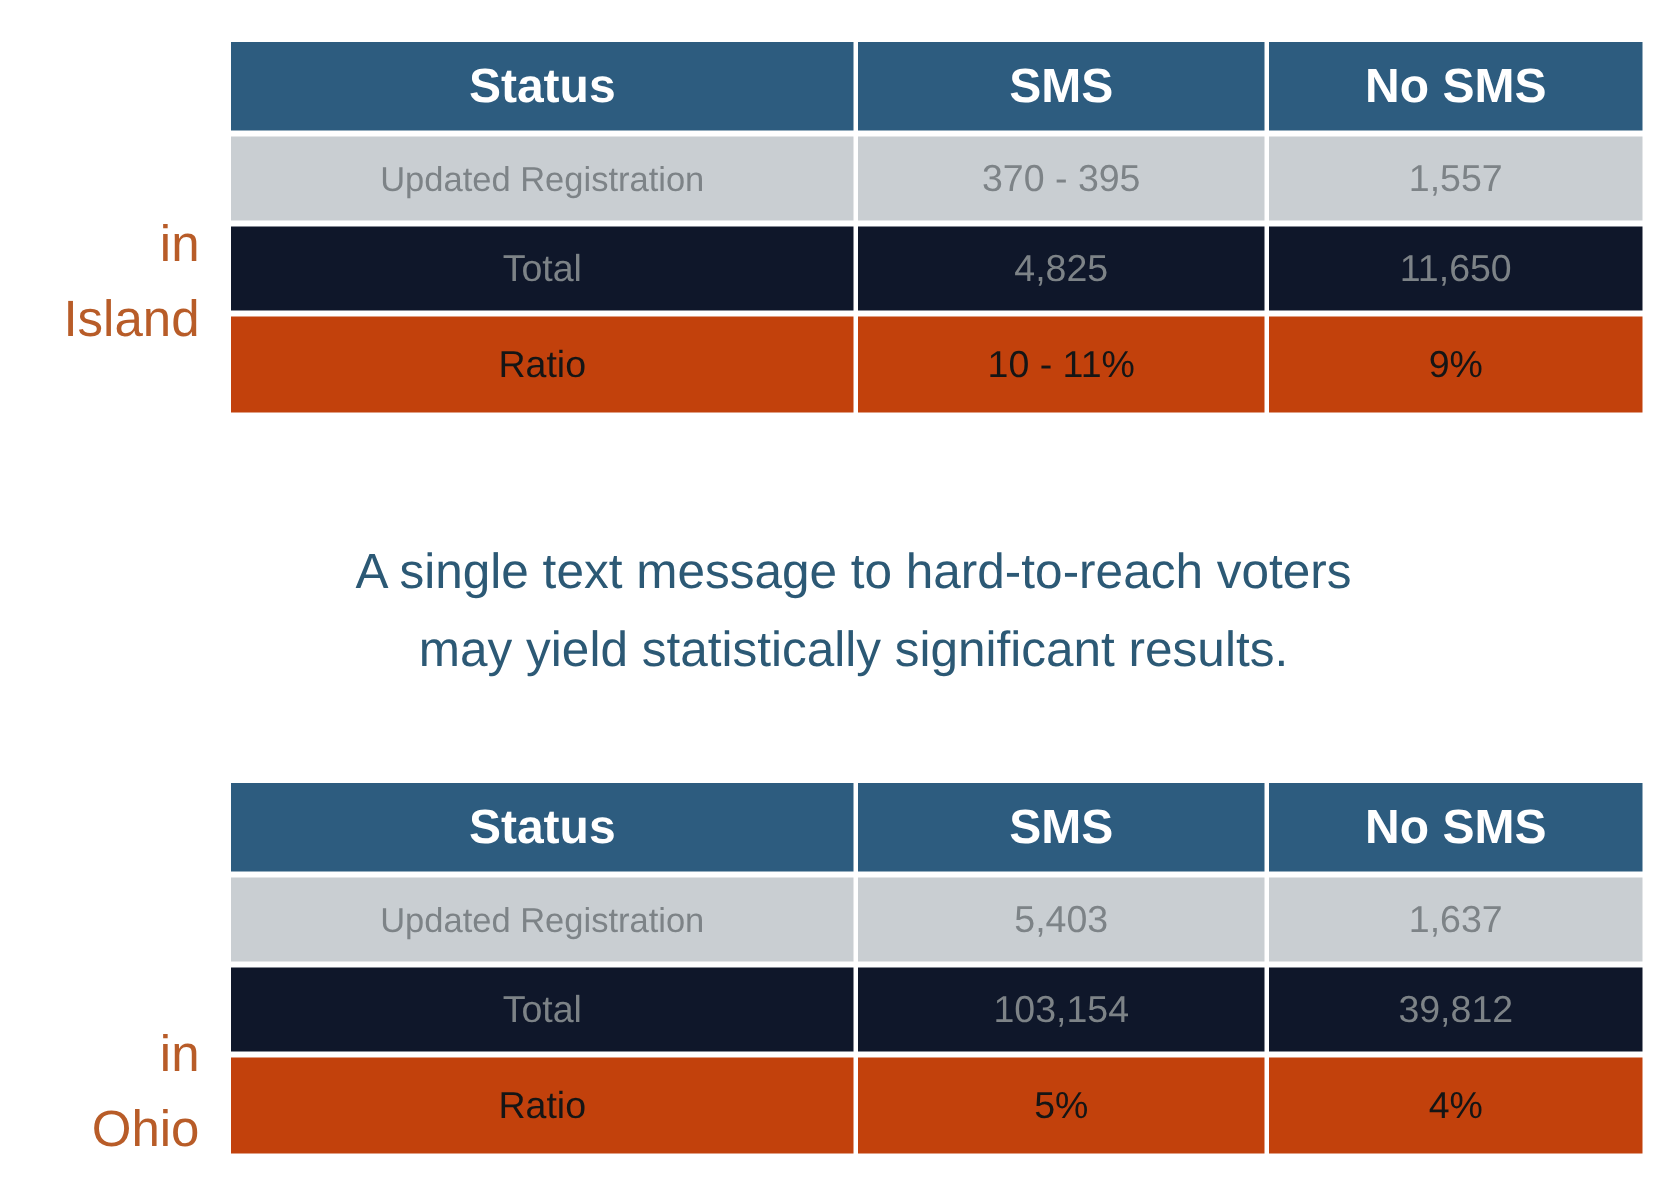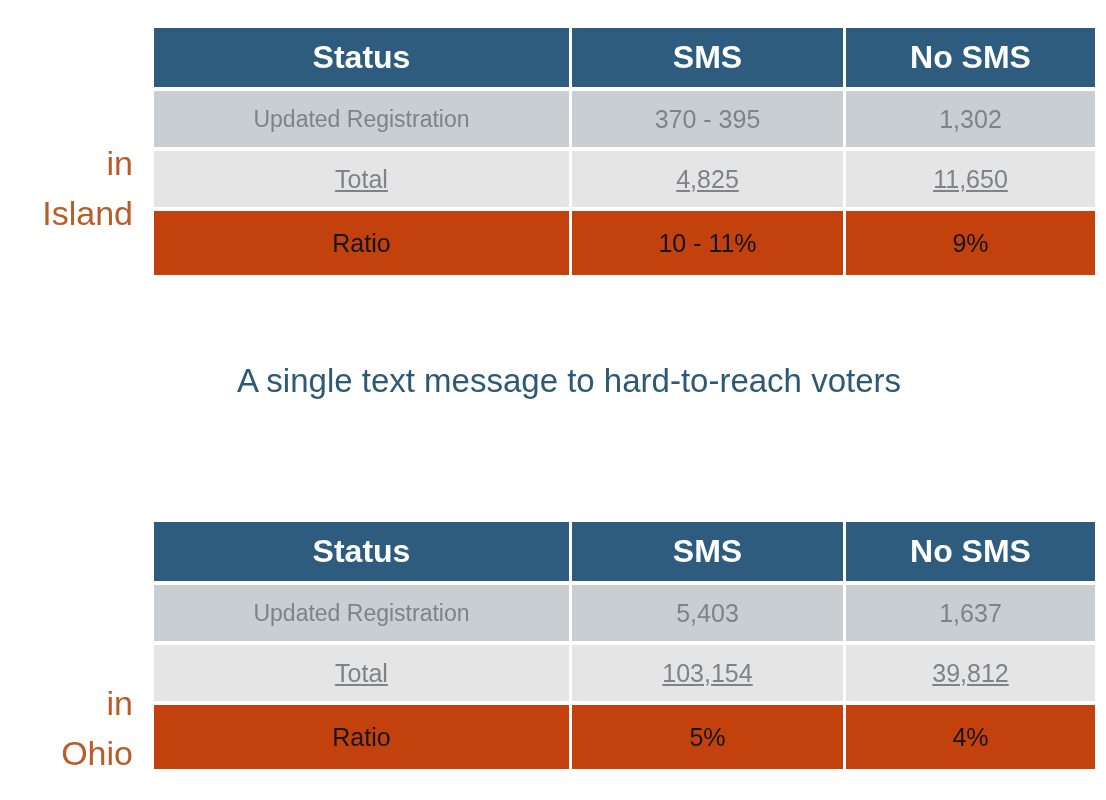--- a/index.html
+++ b/index.html
@@ -63,23 +63,22 @@
     padding: 0;
     border: 0;
     font-size: 23px;
   }
 
   tbody tr.row-shade-dark td {
     background: #c9ced2;
     color: #7d8387;
   }
   tbody tr.row-shade-light td {
-    background: #e5e5e5;
+    background: #0f172a;
     color: #7d8387;
-    text-decoration: underline;
   }
   tbody tr.row-total td {
     font-size: 25px;
   }
   tbody tr.row-ratio td {
     background: #c2410c;
     color: #151515;
     font-size: 25px;
     height: 64px;
   }
@@ -142,38 +141,39 @@
         <tr>
           <th>Status</th>
           <th>SMS</th>
           <th>No SMS</th>
         </tr>
       </thead>
       <tbody>
         <tr class="row-shade-dark">
           <td class="cell-status">Updated Registration</td>
           <td class="cell-sms">370 - 395</td>
-          <td class="cell-nosms">1,302</td>
+          <td class="cell-nosms">1,557</td>
         </tr>
         <tr class="row-shade-light row-total">
           <td class="cell-status">Total</td>
           <td class="cell-sms">4,825</td>
           <td class="cell-nosms">11,650</td>
         </tr>
         <tr class="row-ratio">
           <td class="cell-status">Ratio</td>
           <td class="cell-sms">10 - 11%</td>
           <td class="cell-nosms">9%</td>
         </tr>
       </tbody>
     </table>
   </div>
 
   <div class="caption">
     <span class="caption-line">A single text message to hard-to-reach voters</span>
+    <span class="caption-line">may yield statistically significant results.</span>
   </div>
 
   <div class="side-label" id="label-ohio">
     <div>in</div>
     <div>Ohio</div>
   </div>
 
   <div class="table-block" id="block-ohio">
     <table class="data-table">
       <colgroup>

